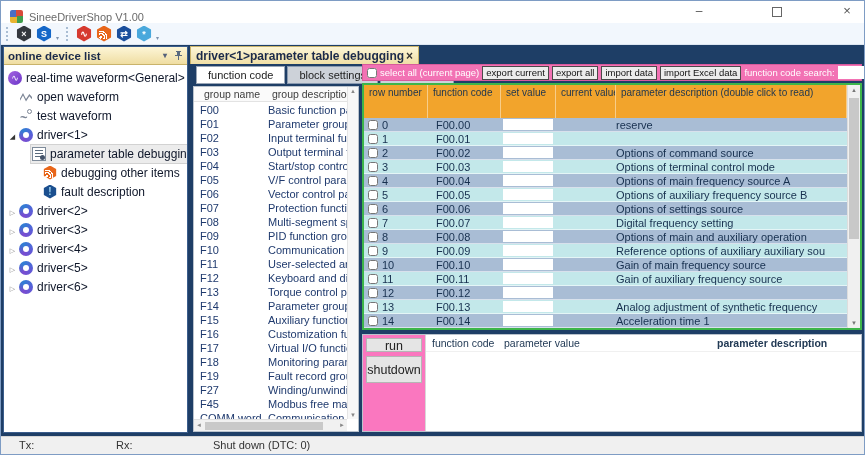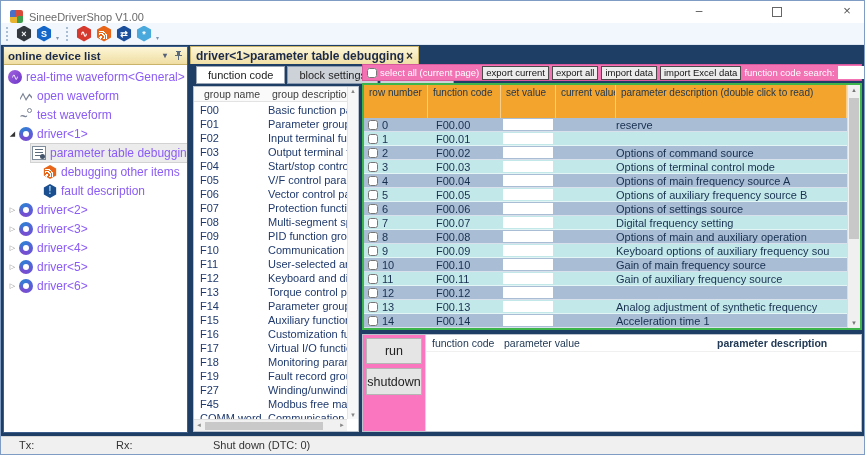--- a/index.html
+++ b/index.html
@@ -32,21 +32,21 @@
   
   .main { position:absolute; top:44px; left:0; right:0; bottom:18px; background:#1e3e66; }
   
   .device-panel { position:absolute; left:2px; top:1px; width:185px; bottom:3px; display:flex; flex-direction:column; border:1px solid #3a5d8c; }
   .device-header { height:18px; background:linear-gradient(#fdf6d7,#efdda2); border-bottom:1px solid #c9b36b;
     display:flex; align-items:center; padding:0 4px; color:#1b2a4a; font-weight:bold; font-size:11.5px; }
   .device-header .sp { flex:1; }
   .hdr-caret { font-size:8px; color:#55617a; margin-right:7px; }
   .hdr-caret::before { content:"▾"; }
   .tree { flex:1; background:#fff; overflow:hidden; padding-top:3px; }
-  .tree-item { display:flex; align-items:flex-start; height:19px; color:#8b5cf6; font-size:12px; white-space:nowrap; }
+  .tree-item { display:flex; align-items:center; height:19px; color:#0f172a; font-size:12px; white-space:nowrap; }
   .tree-item[data-level="0"] { padding-left:3px; }
   .tree-item[data-level="1"] { padding-left:27px; }
   .tree-arrow { width:11px; text-align:center; }
   .tree-item[data-arrow="expanded"] .tree-arrow::before { content:"◢"; font-size:7px; color:#333; }
   .tree-item[data-arrow="collapsed"] .tree-arrow::before { content:"▷"; font-size:7px; color:#888; }
   .tree-entry { display:flex; align-items:center; height:18px; padding:0 3px 0 1px; }
   .tree-item[data-selected="true"] .tree-entry { background:#ececec; outline:1px solid #d2d2d2; }
   .tree-icon { width:14px; height:14px; margin-right:3px; position:relative; flex:none; }
   .tree-item[data-icon="waveform-realtime"] .tree-icon { border-radius:50%; background:linear-gradient(135deg,#a564e0,#6b36c9); }
   .tree-item[data-icon="waveform-realtime"] .tree-icon::before { content:"∿"; position:absolute; left:0; right:0; top:0; text-align:center; color:#fff; font-size:9px; line-height:14px; }
@@ -118,21 +118,21 @@
   .pt-vscroll { position:absolute; right:0; top:0; bottom:0; width:13px; background:#f0f0f0; border-left:1px solid #ddd; }
   .pt-vscroll .up { position:absolute; top:2px; left:0; right:0; text-align:center; font-size:6px; color:#777; }
   .pt-vscroll .up::before { content:"▲"; }
   .pt-vscroll .down { position:absolute; bottom:2px; left:0; right:0; text-align:center; font-size:6px; color:#777; }
   .pt-vscroll .down::before { content:"▼"; }
   .pt-vscroll .thumb { position:absolute; left:1px; right:1px; top:13px; height:58%; background:#c8c8c8; }
   
   .bottom-panel { position:absolute; left:0; right:0; top:270px; bottom:0; background:#fff; border:1px solid #b9c2cc; display:flex; }
   .run-panel { width:62px; background:#fa77bf; padding:3px; flex:none; }
   .run-panel button { display:block; width:100%; background:#e5e5e5; border:1px solid #b5b5b5; color:#222; font-size:12.5px; margin-bottom:4px; }
-  .run-btn { height:26px; }
+  .run-btn { height:14px; }
   .shutdown-btn { height:27px; }
   .bottom-table { flex:1; border-left:1px solid #d8d8d8; }
   .bt-head { display:flex; height:17px; align-items:center; color:#223a55; font-size:10.5px; border-bottom:1px solid #f0f0f0; }
   .bt-head span { white-space:nowrap; }
   .bt-c1 { width:78px; padding-left:6px; }
   .bt-c2 { width:125px; }
   .bt-c3 { padding-left:88px;font-weight:bold; }
   
   .statusbar { position:absolute; bottom:0; left:0; right:0; height:18px; background:#f0f0f0; border-top:1px solid #d5d5d5; }
   .statusbar span { position:absolute; top:2px; color:#333; font-size:11px; }
@@ -590,21 +590,21 @@
                 <div class="prow odd" data-name="parameter-row">
                   <span class="c-num">
                     <input type="checkbox" data-name="row-checkbox" style="">
                     <span data-name="row-number-cell">9</span>
                   </span>
                   <span class="c-code" data-name="function-code-cell">F00.09</span>
                   <span class="c-set">
                     <input type="text" class="setval" data-name="set-value-input" style="">
                   </span>
                   <span class="c-cur" data-name="current-value-cell"></span>
-                  <span class="c-desc" data-name="parameter-description-cell">Keyboard options of auxiliary frequency sou</span>
+                  <span class="c-desc" data-name="parameter-description-cell">Reference options of auxiliary auxiliary sou</span>
                 </div>
 
                 <div class="prow even" data-name="parameter-row">
                   <span class="c-num">
                     <input type="checkbox" data-name="row-checkbox" style="">
                     <span data-name="row-number-cell">10</span>
                   </span>
                   <span class="c-code" data-name="function-code-cell">F00.10</span>
                   <span class="c-set">
                     <input type="text" class="setval" data-name="set-value-input" style="">

